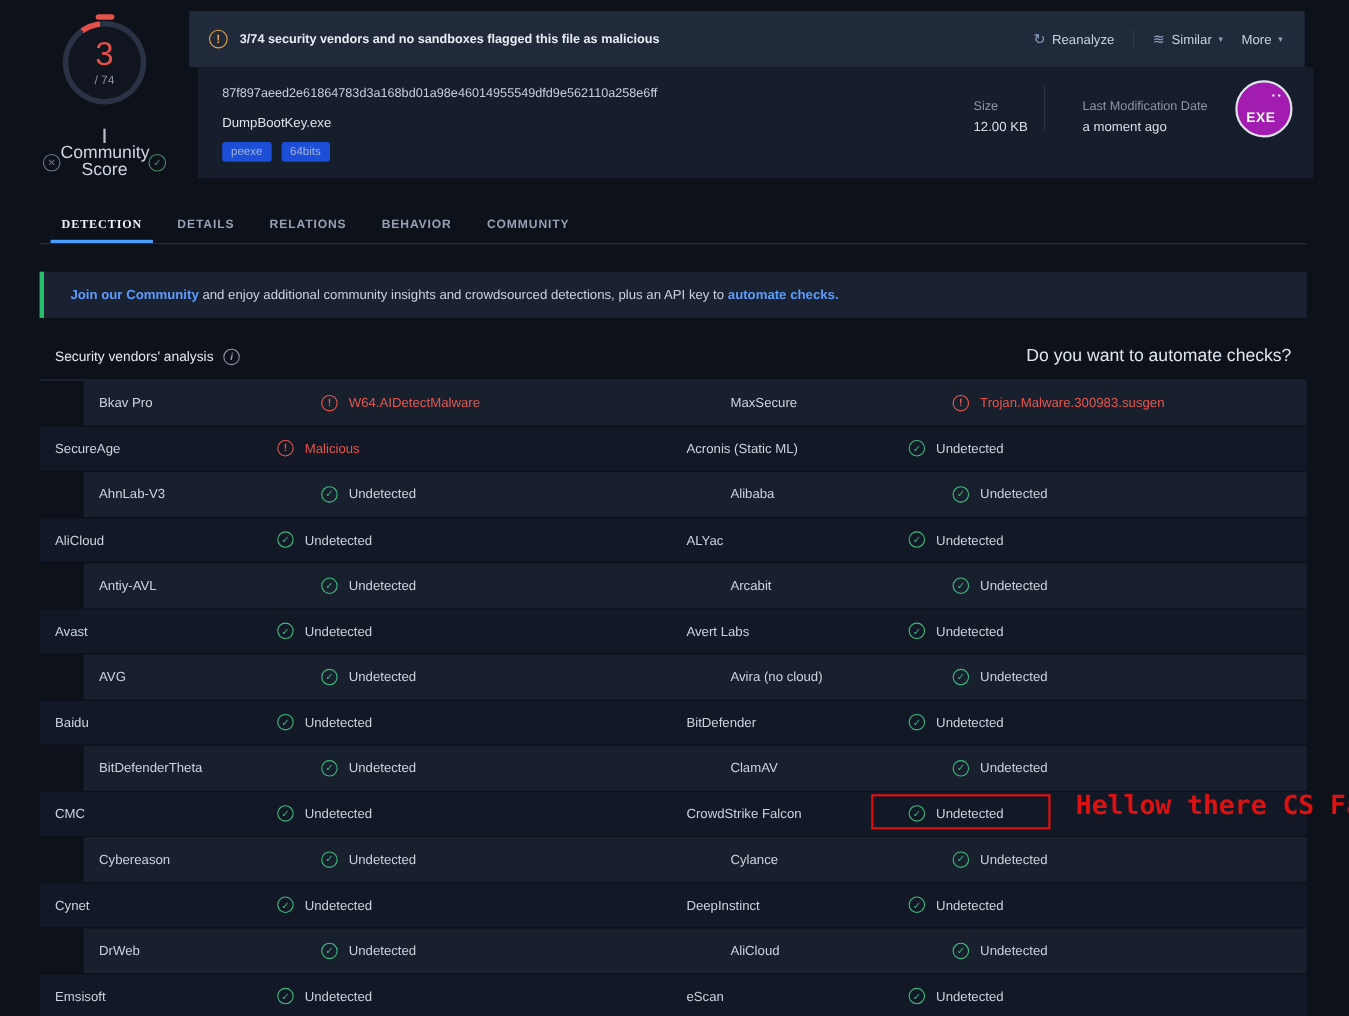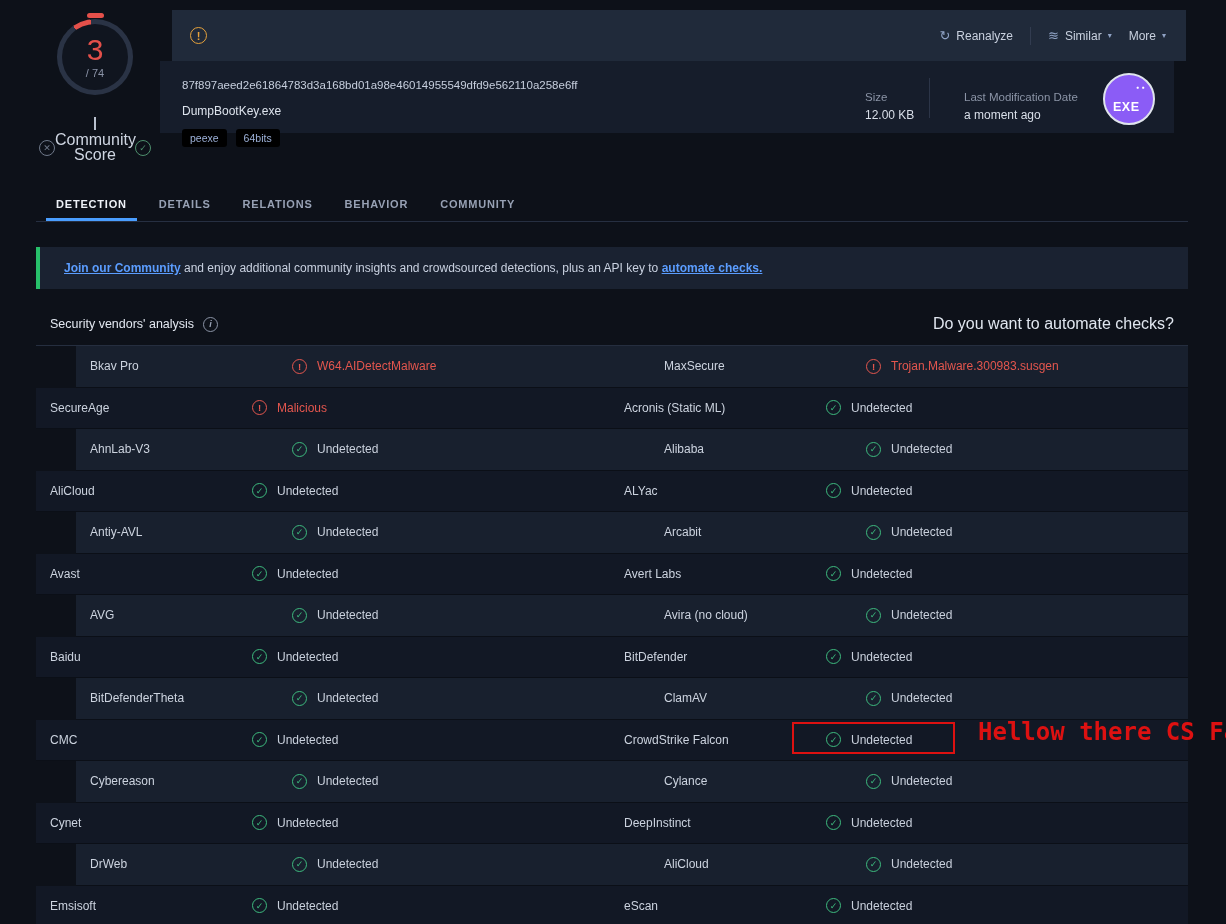--- a/index.html
+++ b/index.html
@@ -33,49 +33,49 @@
   .warn-icon { width:17px; height:17px; border:1.5px solid #e6a23c; color:#e6a23c; border-radius:50%;
     font-size:11px; font-weight:700; display:flex; align-items:center; justify-content:center; margin-right:11px; flex:none; }
   .msg-text { font-size:11.5px; font-weight:700; color:#e8edf4; }
   .actions { margin-left:auto; display:flex; align-items:center; gap:17px; }
   .action { display:flex; align-items:center; gap:6px; font-size:12px; color:#c9d1df; cursor:pointer; white-space:nowrap; }
   .aicon { color:#8fa2c4; font-size:13px; }
   .chev { font-size:8px; color:#8fa2c4; }
   .action-div { width:1px; height:18px; background:#323c50; }
 
   
-  .file-card { position:absolute; left:160px; top:61px; width:1014px; height:72px; background:#161d2b; }
+  .file-card { position:absolute; left:180px; top:61px; width:1014px; height:101px; background:#161d2b; }
   .file-hash { position:absolute; left:22px; top:18px; font-size:11.5px; color:#c6cedd; cursor:pointer; }
   .file-name { position:absolute; left:22px; top:43px; font-size:12px; color:#dde3ed; cursor:pointer; }
   .file-tags { position:absolute; left:22px; top:68px; display:flex; }
-  .tag { background:#000000; color:#9db1d8; font-size:10.5px; padding:3px 8px; border-radius:3px; margin-right:9px; cursor:pointer;text-align:right; }
+  .tag { background:#1d4ed8; color:#9db1d8; font-size:10.5px; padding:3px 8px; border-radius:3px; margin-right:9px; cursor:pointer;text-align:right; }
   .meta-size { position:absolute; left:705px; top:20px; }
   .meta-date { position:absolute; left:804px; top:20px; }
   .meta-label { font-size:11.5px; color:#8b94a6;margin-top:10px; }
   .meta-value { font-size:12px; color:#d9dfe9; margin-top:5px; }
   .vdiv { position:absolute; left:769px; top:17px; width:1px; height:40px; background:#2c3548; }
   .exe-badge { position:absolute; left:943px; top:12px; width:52px; height:52px; border-radius:50%;
-    background:#8b5cf6; border:2px solid #dfe4ec; color:#fff;
+    background:#a21caf; border:2px solid #dfe4ec; color:#fff;
     display:flex; align-items:flex-end; padding:0 0 9px 8px;
     font-weight:700; font-size:12.5px; letter-spacing:0.5px; }
   .exe-badge::after { content:"\25CF\00a0\25CF"; position:absolute; top:9px; right:8px; font-size:5px; color:#fff; }
 
   
   .tabs { position:absolute; left:46px; top:190px; height:31px; display:flex; }
   .tab { display:flex; align-items:center; padding:0 10px; margin-right:12px; height:31px;
     font-size:11px; font-weight:700; letter-spacing:0.8px; color:#97a1b4;
     border-bottom:3px solid transparent; cursor:pointer; }
-  .tab.active { color:#eef2f8; border-bottom-color:#4a9eff; }
+  .tab.active { color:#eef2f8; border-bottom-color:#4a9eff;font-family:Liberation Serif, serif; }
   .hr-tabs { position:absolute; left:36px; top:221px; width:1152px; height:1px; background:#262f41; }
 
   
   .join-banner { position:absolute; left:36px; top:247px; width:1152px; height:42px; background:#1a2231;
     border-left:4px solid #27c06a; font-size:12px; line-height:42px; padding-left:24px;
     color:#c9d1e0; white-space:nowrap; }
-  .join-banner a { color:#5b9dff; font-weight:700; text-decoration:underline; cursor:pointer; }
+  .join-banner a { color:#5b9dff; font-weight:700; cursor:pointer; }
 
   
   .analysis-header { position:absolute; left:36px; top:305px; width:1152px; height:38px;
     display:flex; align-items:center; padding:0 14px; }
   .section-title { font-size:12.5px; font-weight:400; color:#e3e8f1; }
   .info-icon { width:15px; height:15px; border-radius:50%; border:1px solid #8a93a5; color:#9aa3b5;
     font-size:9px; font-style:italic; font-weight:700;
     display:flex; align-items:center; justify-content:center; margin-left:9px; cursor:pointer; }
   .automate-q { margin-left:auto; font-size:16px; color:#e0e6ef; cursor:pointer; }
 
@@ -109,20 +109,21 @@
       <div class="score-total">/ 74</div>
     </div>
   </div>
   <div class="comm-tick"></div>
   <span class="circ-icon comm-x">✕</span>
   <div class="comm-label">Community Score</div>
   <span class="circ-icon comm-check">✓</span>
 
   <div class="msg-bar">
     <span class="warn-icon">!</span>
+    <span class="msg-text">3/74 security vendors and no sandboxes flagged this file as malicious</span>
     <div class="actions">
       <span class="action">
           <span class="aicon">↻</span>
           <span>Reanalyze</span>
         </span>
       <span class="action-div"></span>
       <span class="action">
           <span class="aicon">≋</span>
           <span>Similar</span>
           <span class="chev">▾</span>

